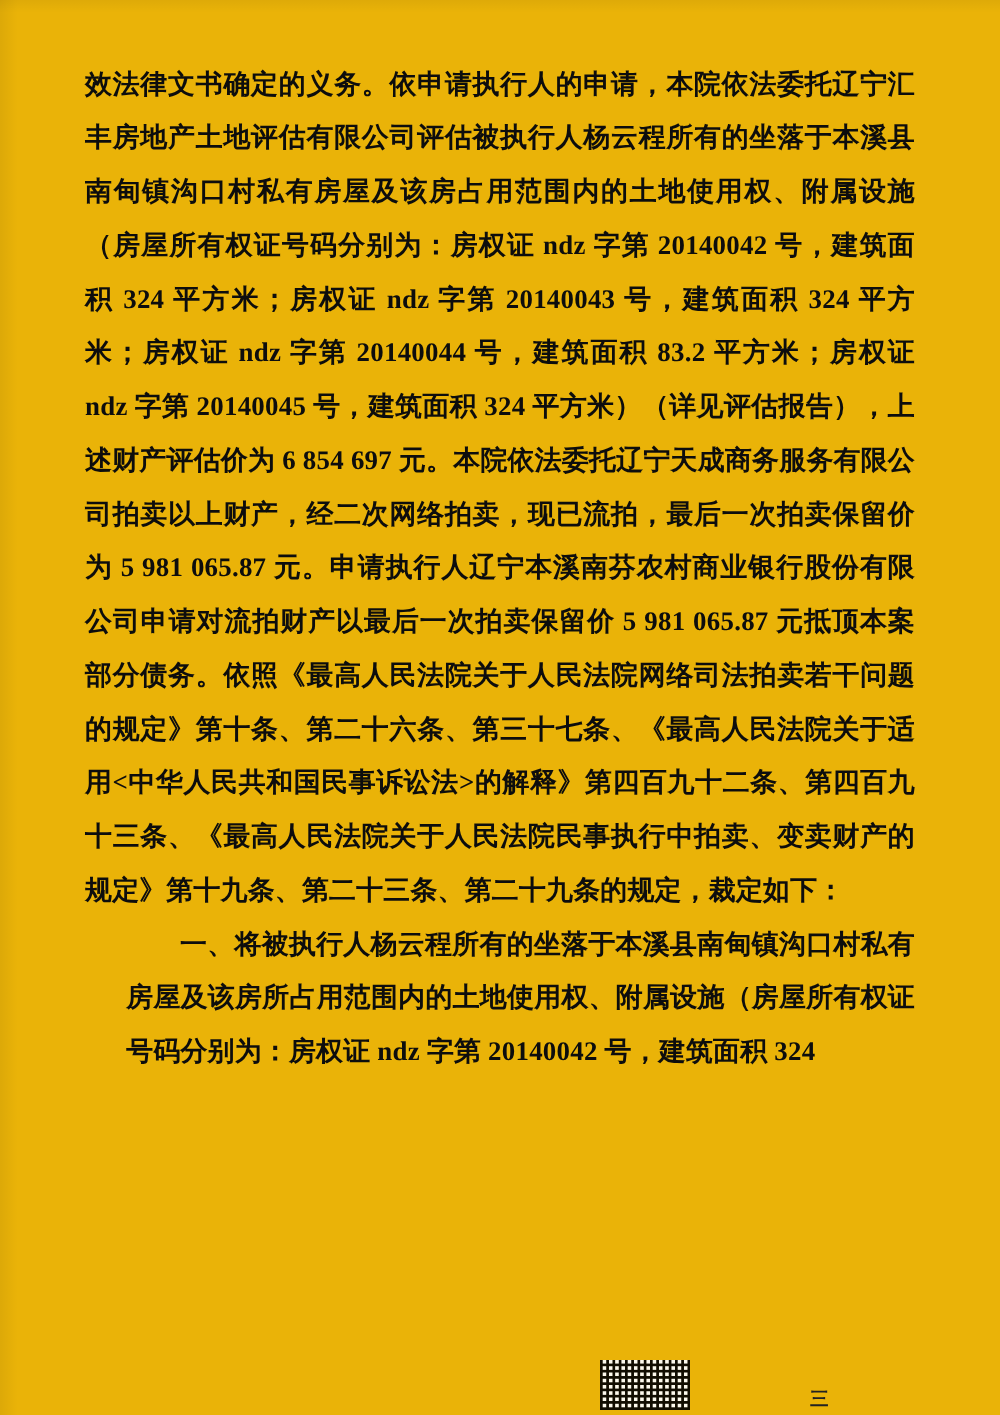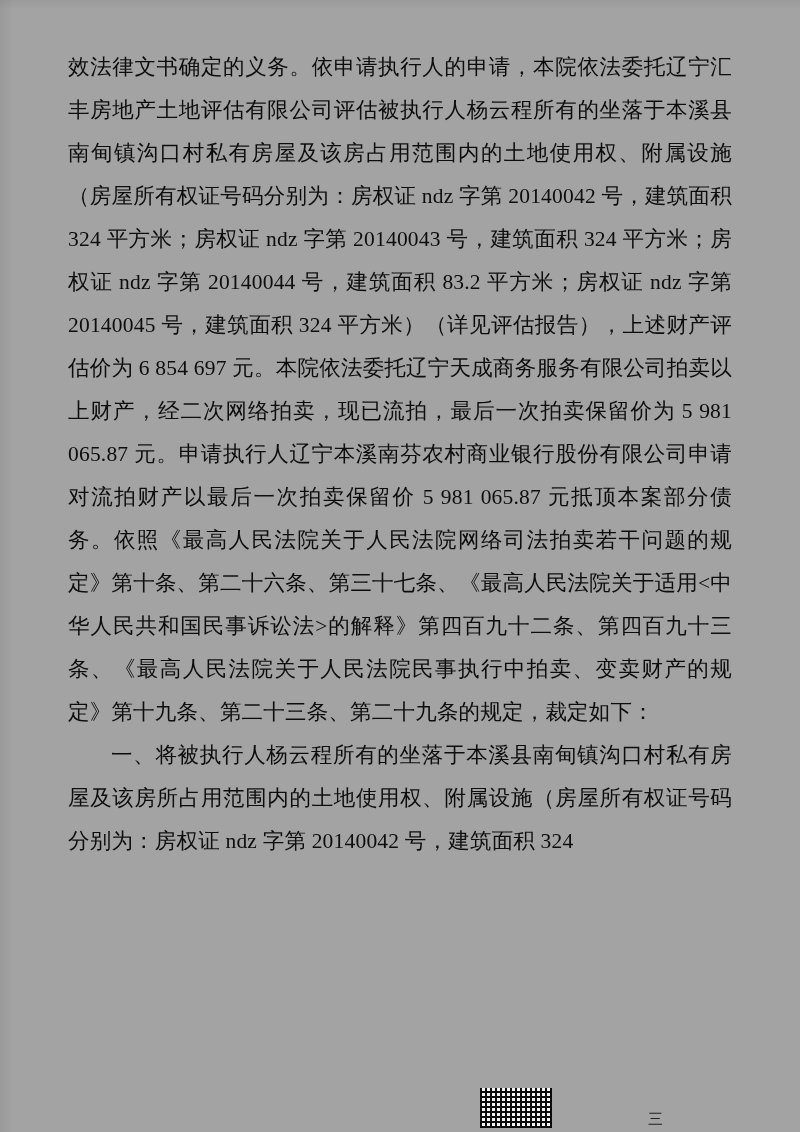--- a/index.html
+++ b/index.html
@@ -13,39 +13,41 @@
     position: relative;
     font-family: "Liberation Serif", "DejaVu Serif", serif;
     color: #111111;
     overflow: hidden;
   }
   .page {
     position: absolute;
     left: 0; top: 0;
     width: 800px;
     height: 1132px;
-    background: #a3a3a3;
+    background: #eab308;
+    font-weight: bold;
   }
   .doc-body {
     position: absolute;
     left: 68px;
     top: 46px;
     width: 664px;
   }
   .para {
     font-size: 21.5px;
     line-height: 43px;
     letter-spacing: 0.2px;
     text-align: justify;
     text-justify: inter-character;
     margin: 0;
     color: #0d0d0d;
   }
   .para.indent {
     text-indent: 2em;
+    margin-left: 33px;
   }
   .para + .para {
     margin-top: 0;
   }
   .qr-area {
     position: absolute;
     left: 480px;
     top: 1088px;
     width: 80px;
     height: 44px;

